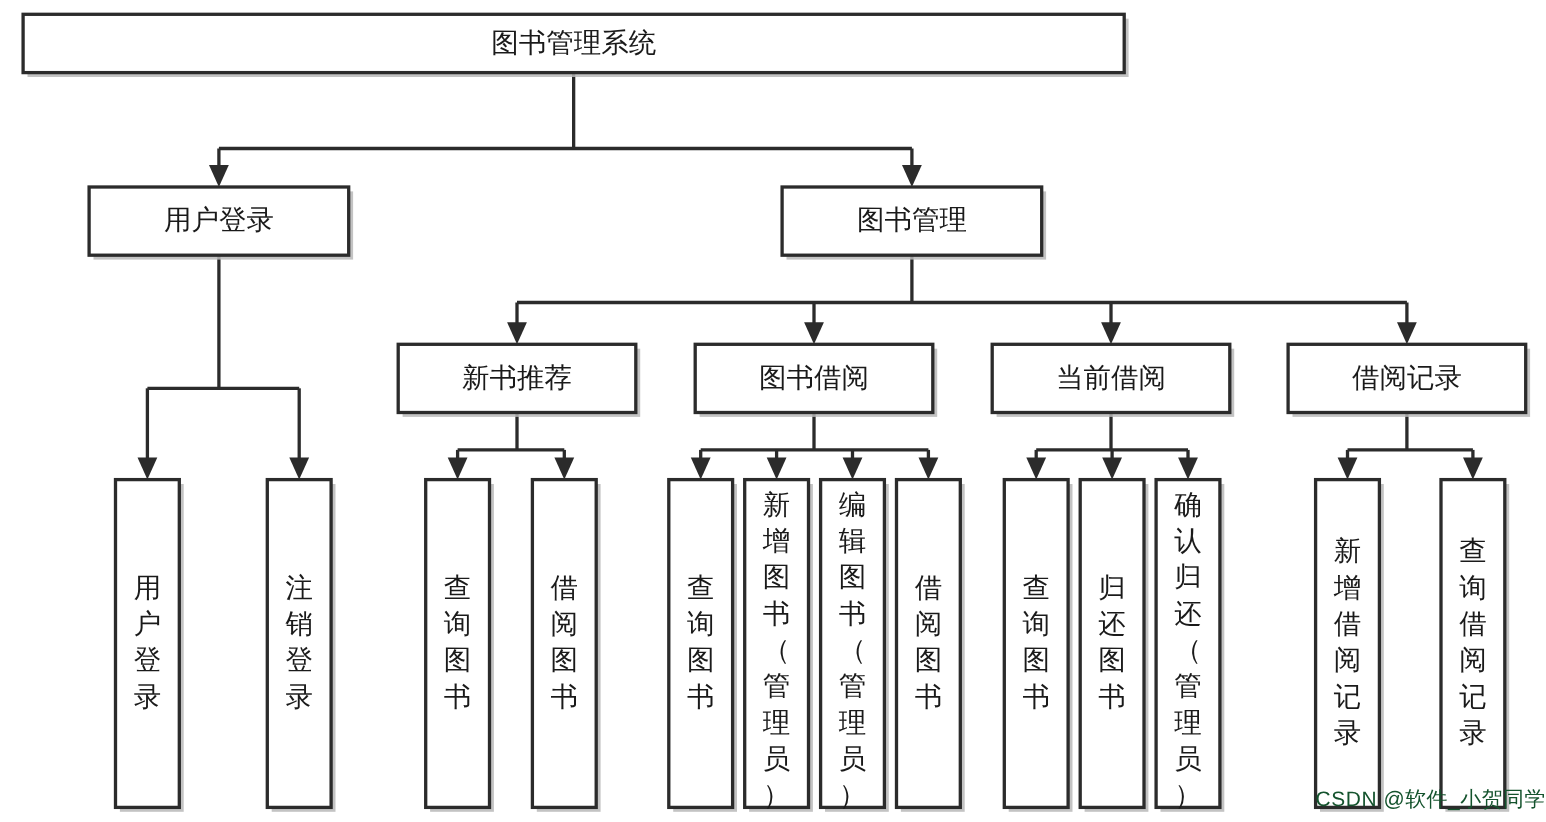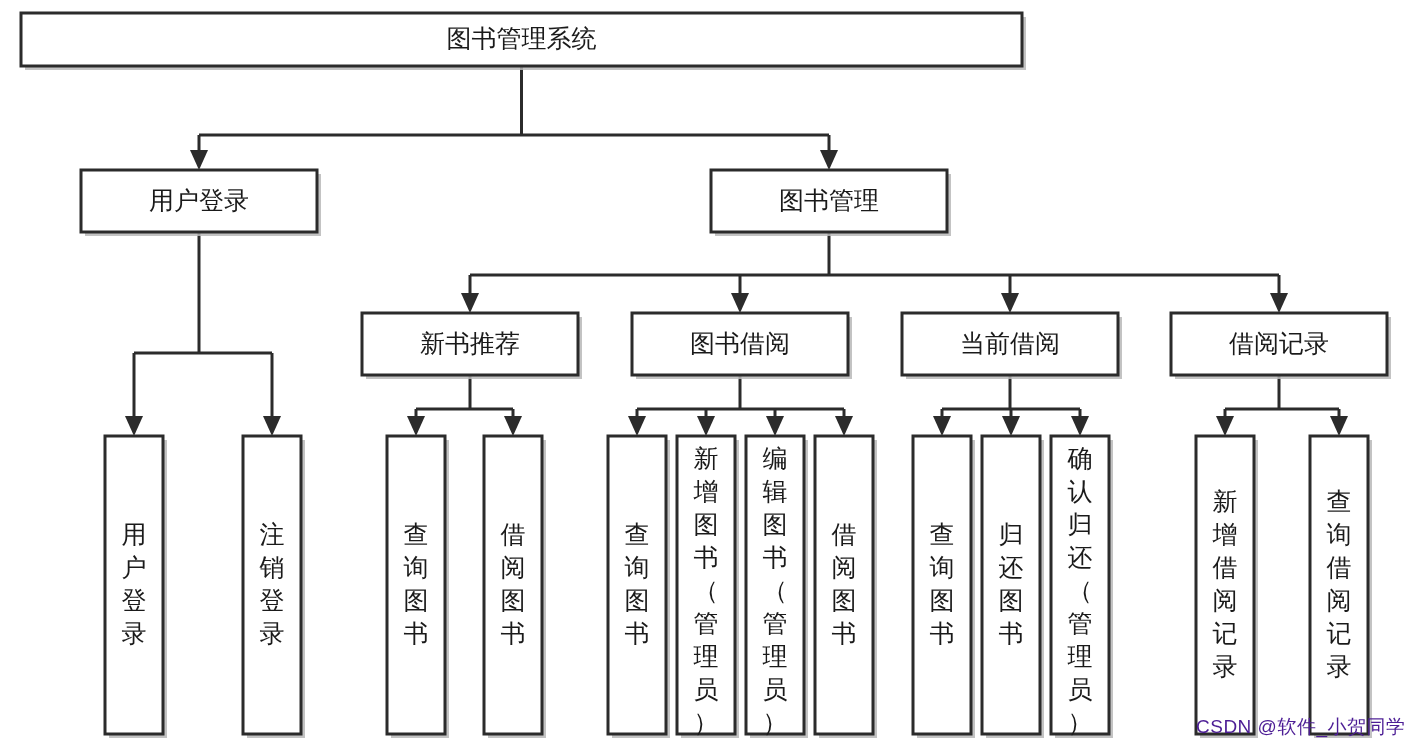--- a/index.html
+++ b/index.html
@@ -229,14 +229,14 @@
           <rect x="1196" y="436" width="58" height="298" class="node-box"></rect>
           <text x="1225" class="node-label-v"><tspan x="1225" y="502.5">新</tspan><tspan x="1225" y="535.5">增</tspan><tspan x="1225" y="568.5">借</tspan><tspan x="1225" y="601.5">阅</tspan><tspan x="1225" y="634.5">记</tspan><tspan x="1225" y="667.5">录</tspan></text>
         </g>
         <g>
           <rect x="1314" y="440" width="58" height="298" class="node-shadow"></rect>
           <rect x="1310" y="436" width="58" height="298" class="node-box"></rect>
           <text x="1339" class="node-label-v"><tspan x="1339" y="502.5">查</tspan><tspan x="1339" y="535.5">询</tspan><tspan x="1339" y="568.5">借</tspan><tspan x="1339" y="601.5">阅</tspan><tspan x="1339" y="634.5">记</tspan><tspan x="1339" y="667.5">录</tspan></text>
         </g>
       </g>
   </svg>
-  <div class="watermark-text" style="left: 1196px; top: 714px; color: #4c1d95;">CSDN @软件_小贺同学</div>
+  <div class="watermark-text" style="left: 1196px; top: 714px; color: #14532d;">CSDN @软件_小贺同学</div>
 </div>
 
 </body></html>

